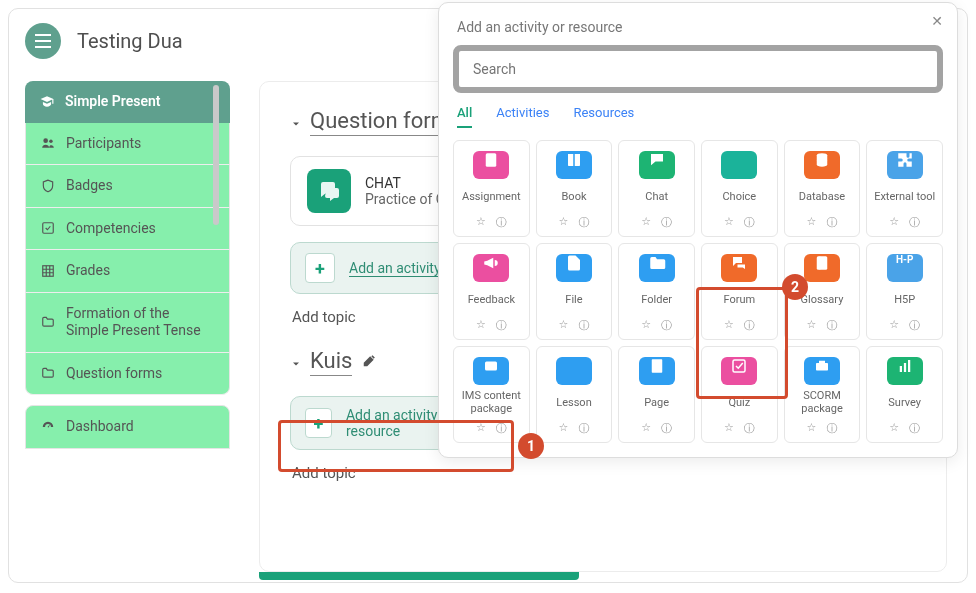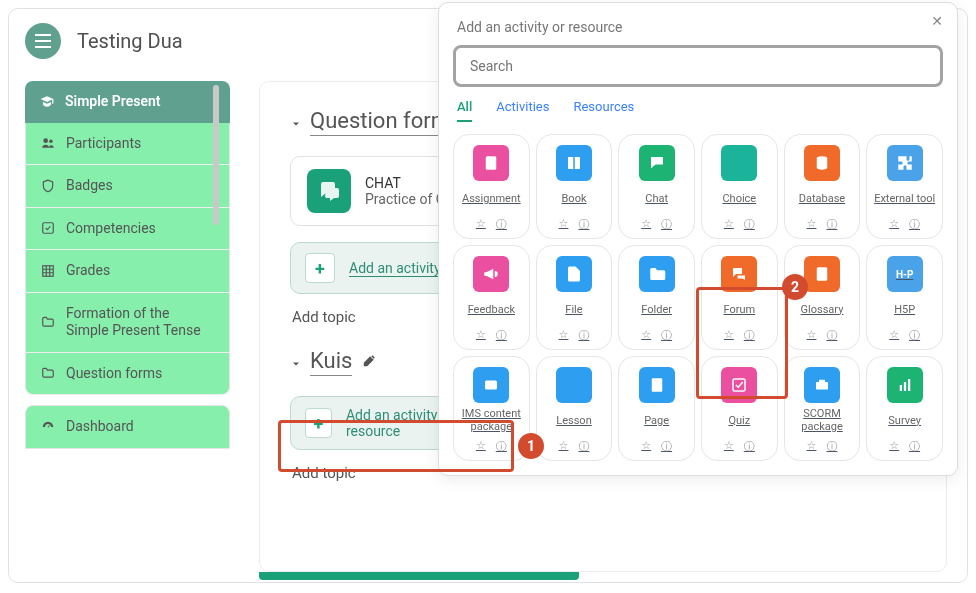--- a/index.html
+++ b/index.html
@@ -42,27 +42,27 @@
   .add-activity .txt { text-decoration: underline; text-underline-offset: 3px; }
 
   .add-topic { font-size:15px; color:#555; margin: 8px 0 22px 2px; cursor:pointer; }
 
   .green-bar { position:absolute; left:250px; bottom:2px; height:8px; width:320px; background:#1aa179; border-radius:0 0 4px 4px; }
 
   
   .modal { position:absolute; top: 2px; left: 438px; width: 520px; background:#fff; border:1px solid #ddd; border-radius:10px; box-shadow: 0 4px 16px rgba(0,0,0,0.08); padding: 12px 14px 14px 14px; z-index:50;}
   .modal-title { font-size:14px; color:#777; padding: 4px 4px 10px 4px;}
   .modal-close { position:absolute; top:10px; right:14px; color:#888; cursor:pointer; font-size:14px;}
-  .modal-search { width:100%; border:3px solid #a3a3a3; border-radius:8px; padding:10px 14px; font-size:14px; color:#555; outline:none; }
+  .modal-search { width:100%; border:6px solid #a3a3a3; border-radius:8px; padding:10px 14px; font-size:14px; color:#555; outline:none; }
   .modal-tabs { display:flex; gap:24px; padding: 12px 4px 6px 4px; font-size:13px;}
   .modal-tabs .tab { color:#3b82f6; cursor:pointer; padding-bottom:6px; }
   .modal-tabs .tab.active { color:#1aa179; border-bottom:2px solid #1aa179; font-weight:500; }
   .activities-grid { display:grid; grid-template-columns: repeat(6, 1fr); gap:6px; margin-top:6px; }
-  .act-card { border:1px solid #e6e6e6; border-radius:16px; padding: 10px 4px 6px 4px; display:flex; flex-direction:column; align-items:center; gap:6px; position:relative;text-decoration:underline; }
-  .act-icon { width:36px; height:36px; border-radius:6px; display:flex; align-items:center; justify-content:center; }
+  .act-card { border:1px solid #e6e6e6; border-radius:6px; padding: 10px 4px 6px 4px; display:flex; flex-direction:column; align-items:center; gap:6px; position:relative; }
+  .act-icon { width:36px; height:28px; border-radius:6px; display:flex; align-items:flex-start; justify-content:center; }
   .act-icon svg { fill:#fff; width:18px; height:18px; }
   .act-label { font-size:11px; color:#666; text-align:center; line-height:1.15; height:24px; display:flex; align-items:center;}
   .act-foot { display:flex; gap:10px; font-size:11px; color:#999; }
   .act-foot .star, .act-foot .info { cursor:pointer; }
 
   .c-pink  { background:#eb4fa0; }
   .c-blue  { background:#2e9ef1; }
   .c-green { background:#1db473; }
   .c-teal  { background:#1bb39a; }
   .c-orange{ background:#f06a2a; }

